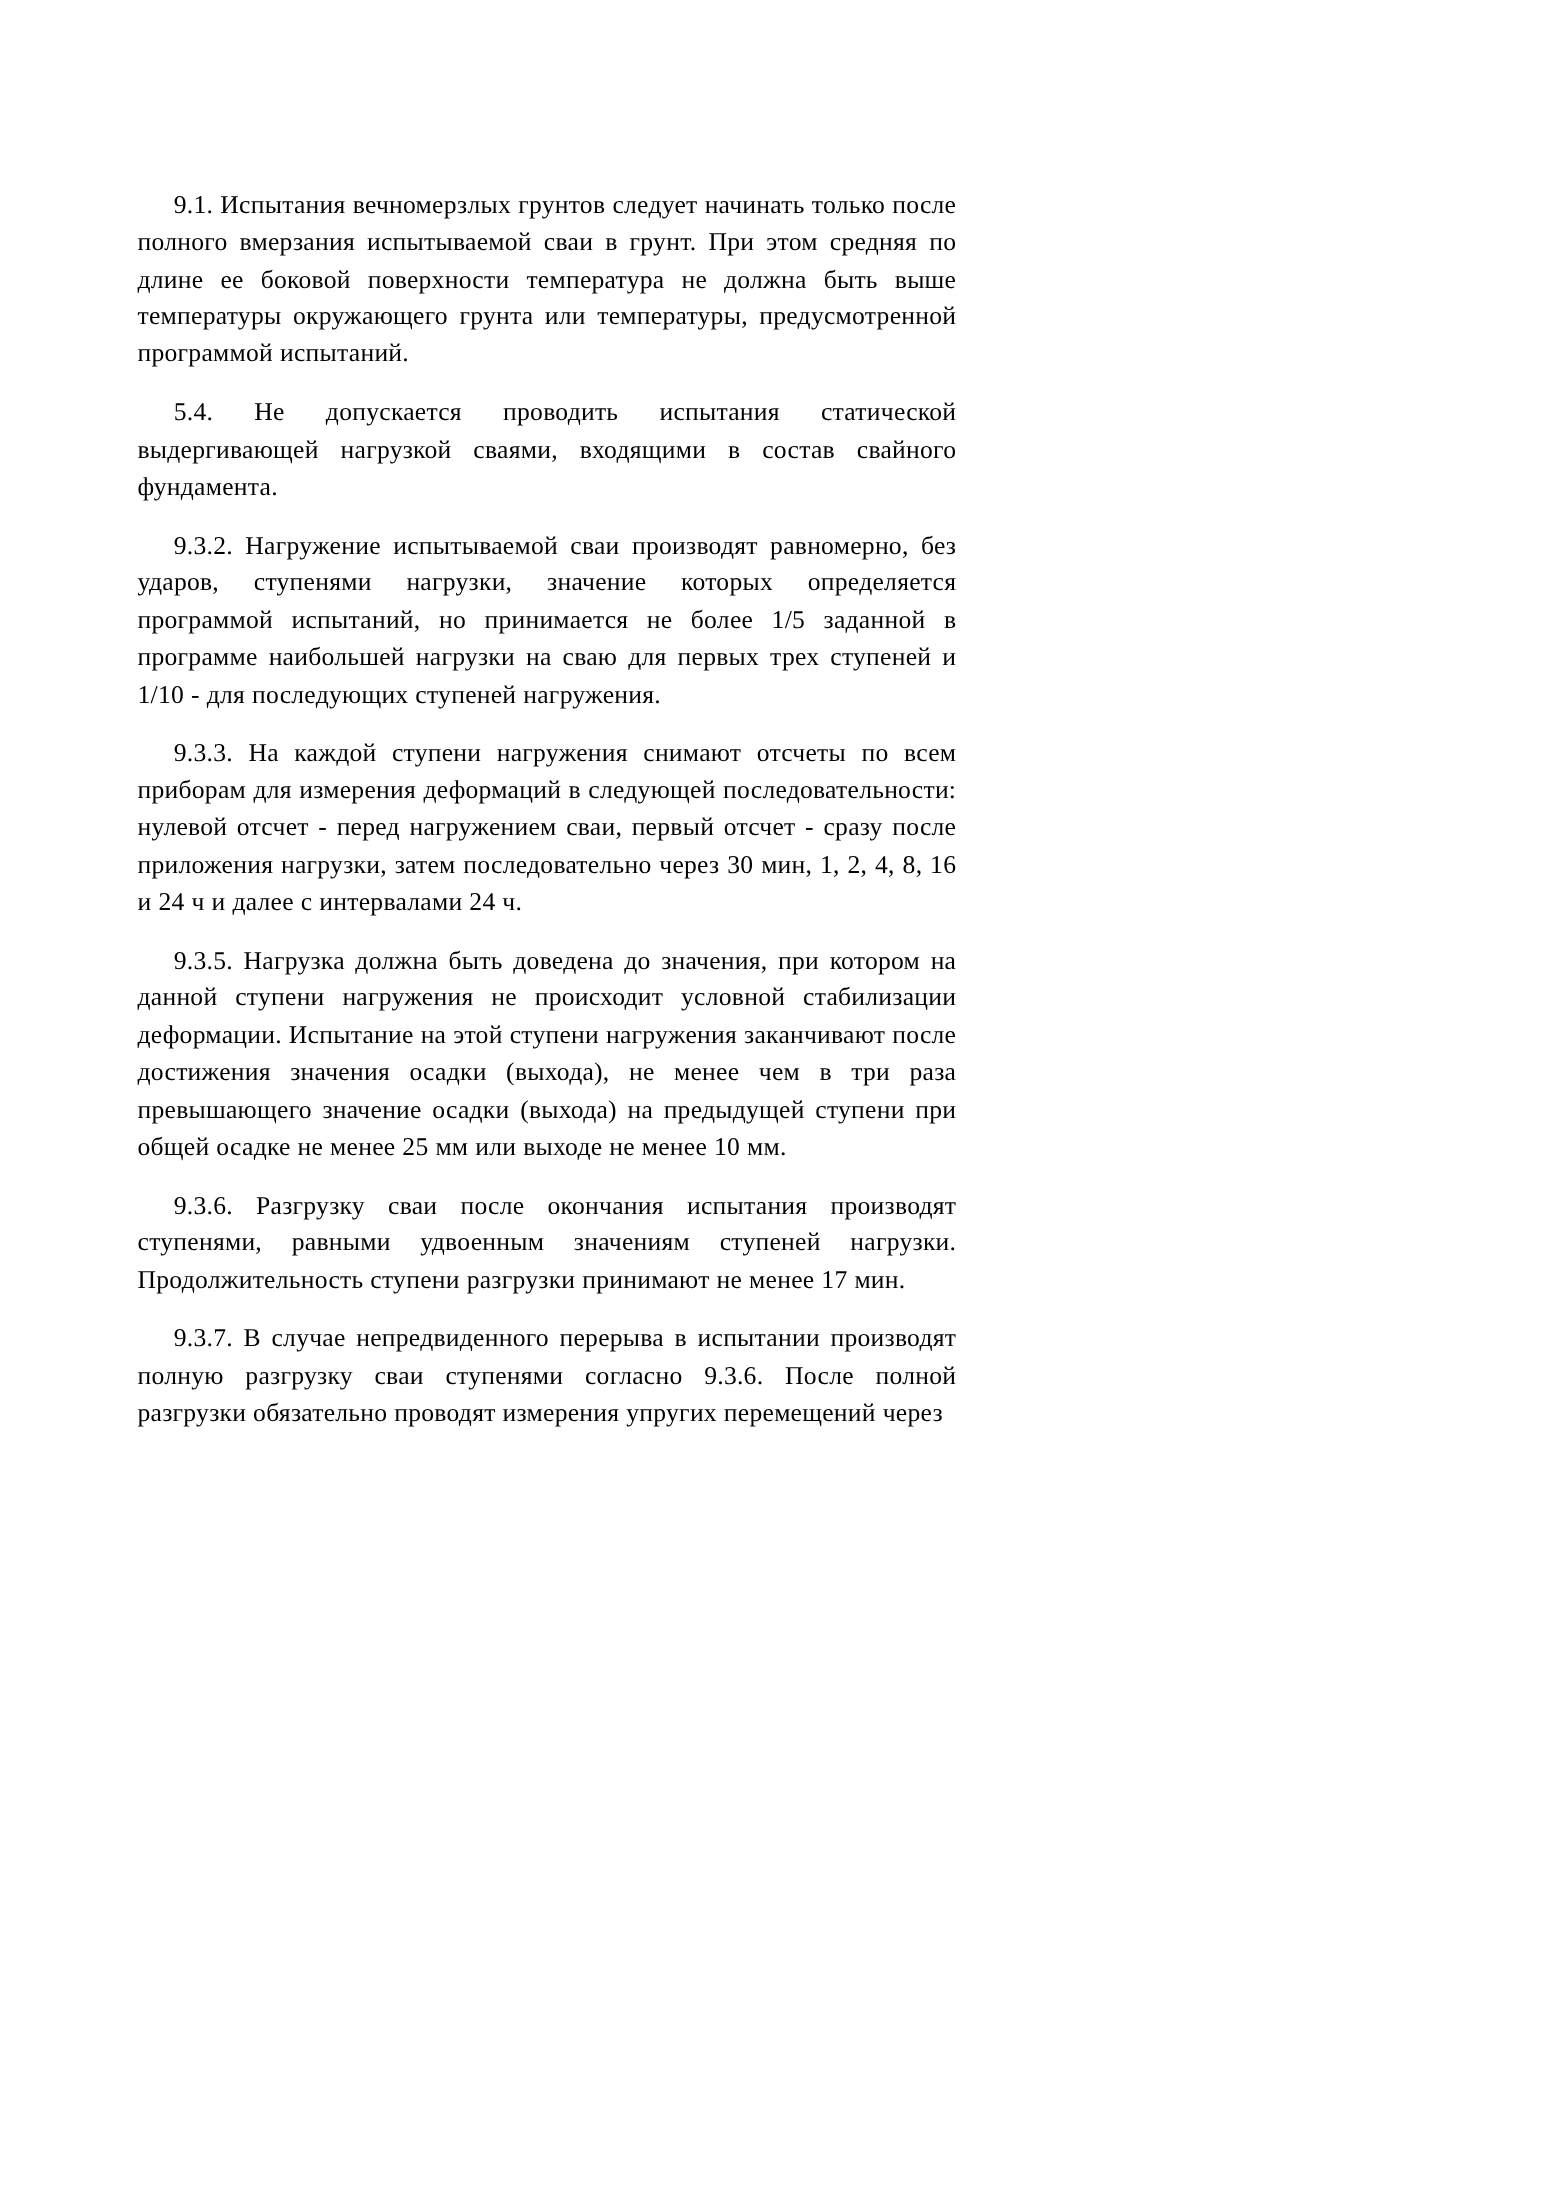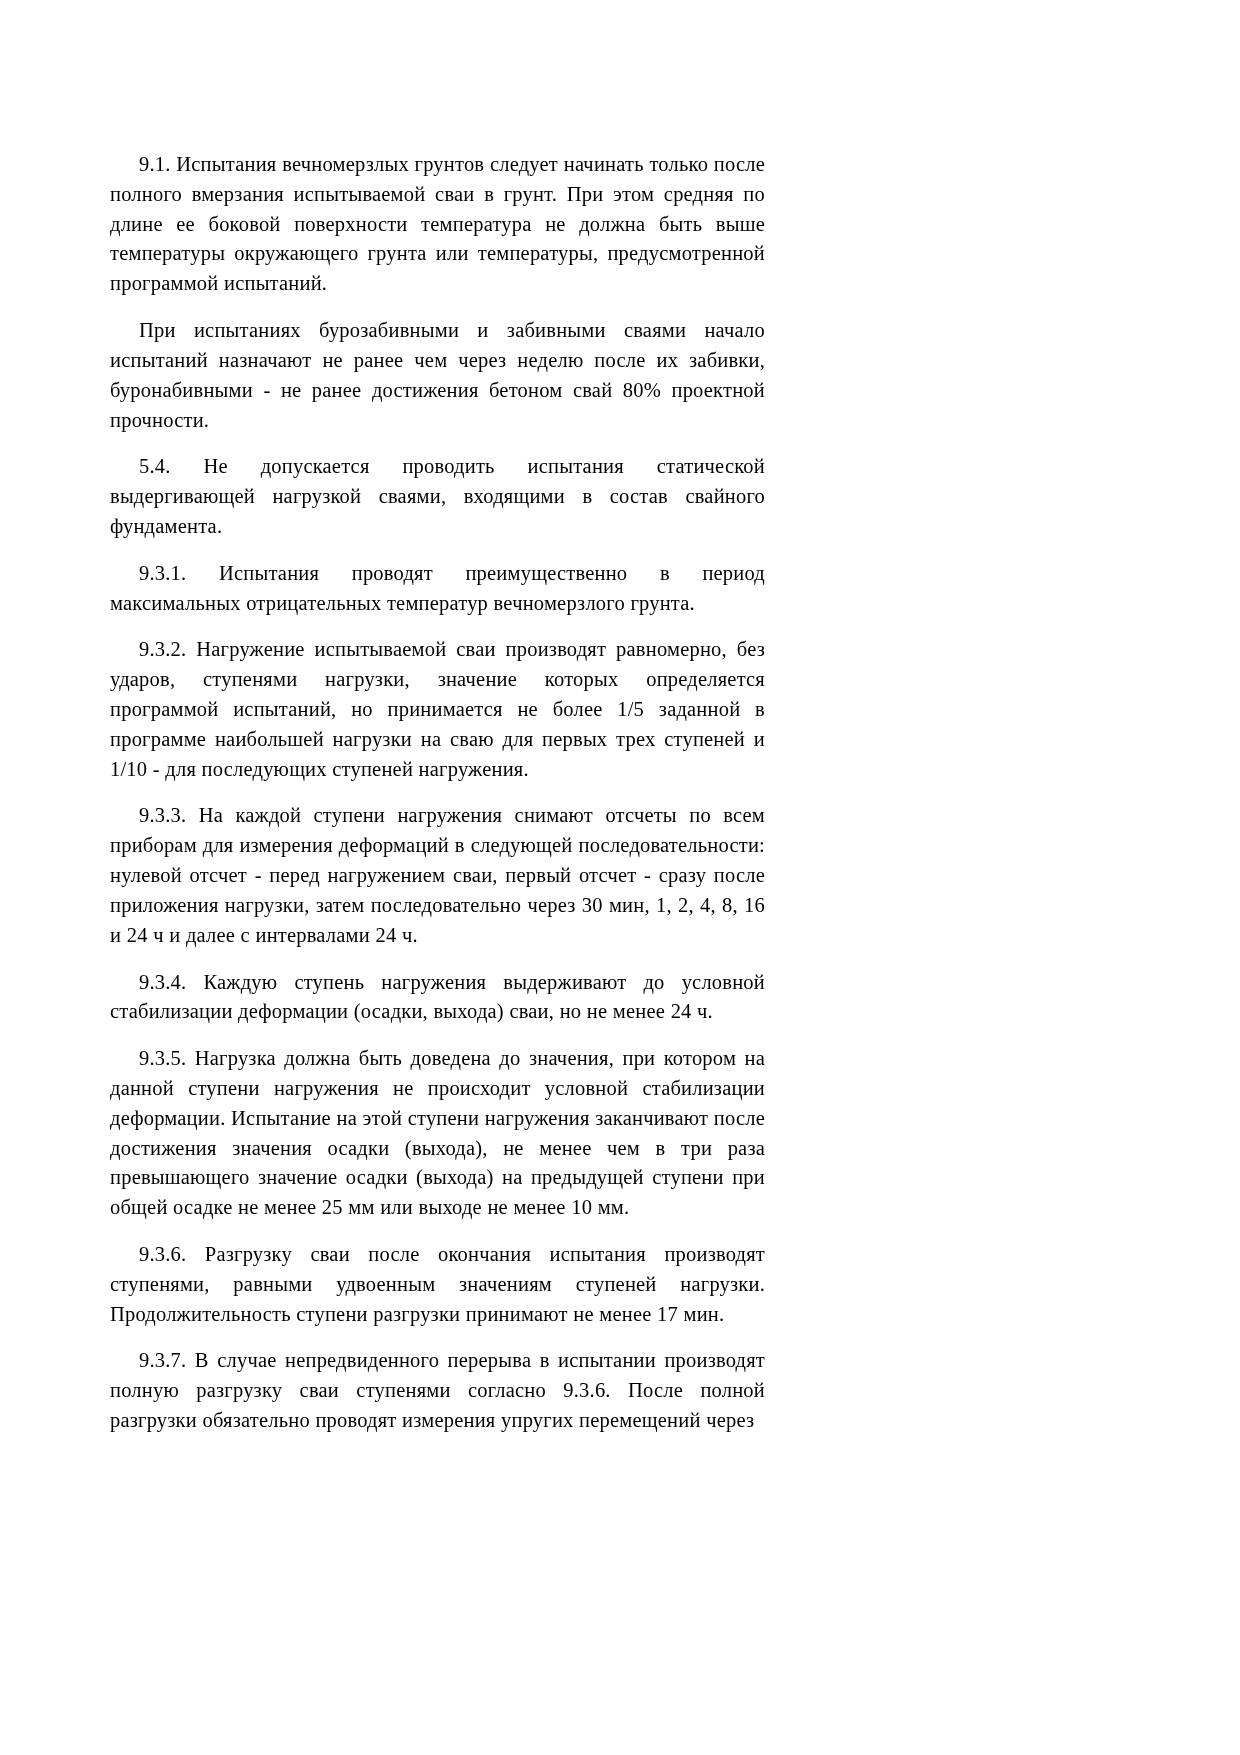--- a/index.html
+++ b/index.html
@@ -42,23 +42,20 @@
   p.para:last-child {
     margin-bottom: 0;
   }
 </style>
 </head>
 <body>
 
 <div class="page">
   <div class="textblock">
     <p class="para">9.1. Испытания вечномерзлых грунтов следует начинать только после полного вмерзания испытываемой сваи в грунт. При этом средняя по длине ее боковой поверхности температура не должна быть выше температуры окружающего грунта или температуры, предусмотренной программой испытаний.</p>
-    <p class="para">При испытаниях бурозабивными и забивными сваями начало испытаний назначают не ранее чем через неделю после их забивки, буронабивными - не ранее достижения бетоном свай 80% проектной прочности.</p>
     <p class="para">5.4. Не допускается проводить испытания статической выдергивающей нагрузкой сваями, входящими в состав свайного фундамента.</p>
-    <p class="para">9.3.1. Испытания проводят преимущественно в период максимальных отрицательных температур вечномерзлого грунта.</p>
     <p class="para">9.3.2. Нагружение испытываемой сваи производят равномерно, без ударов, ступенями нагрузки, значение которых определяется программой испытаний, но принимается не более 1/5 заданной в программе наибольшей нагрузки на сваю для первых трех ступеней и 1/10 - для последующих ступеней нагружения.</p>
     <p class="para">9.3.3. На каждой ступени нагружения снимают отсчеты по всем приборам для измерения деформаций в следующей последовательности: нулевой отсчет - перед нагружением сваи, первый отсчет - сразу после приложения нагрузки, затем последовательно через 30 мин, 1, 2, 4, 8, 16 и 24 ч и далее с интервалами 24 ч.</p>
-    <p class="para">9.3.4. Каждую ступень нагружения выдерживают до условной стабилизации деформации (осадки, выхода) сваи, но не менее 24 ч.</p>
     <p class="para">9.3.5. Нагрузка должна быть доведена до значения, при котором на данной ступени нагружения не происходит условной стабилизации деформации. Испытание на этой ступени нагружения заканчивают после достижения значения осадки (выхода), не менее чем в три раза превышающего значение осадки (выхода) на предыдущей ступени при общей осадке не менее 25 мм или выходе не менее 10 мм.</p>
     <p class="para">9.3.6. Разгрузку сваи после окончания испытания производят ступенями, равными удвоенным значениям ступеней нагрузки. Продолжительность ступени разгрузки принимают не менее 17 мин.</p>
     <p class="para">9.3.7. В случае непредвиденного перерыва в испытании производят полную разгрузку сваи ступенями согласно 9.3.6. После полной разгрузки обязательно проводят измерения упругих перемещений через</p>
   </div>
 </div>
 
 </body></html>

